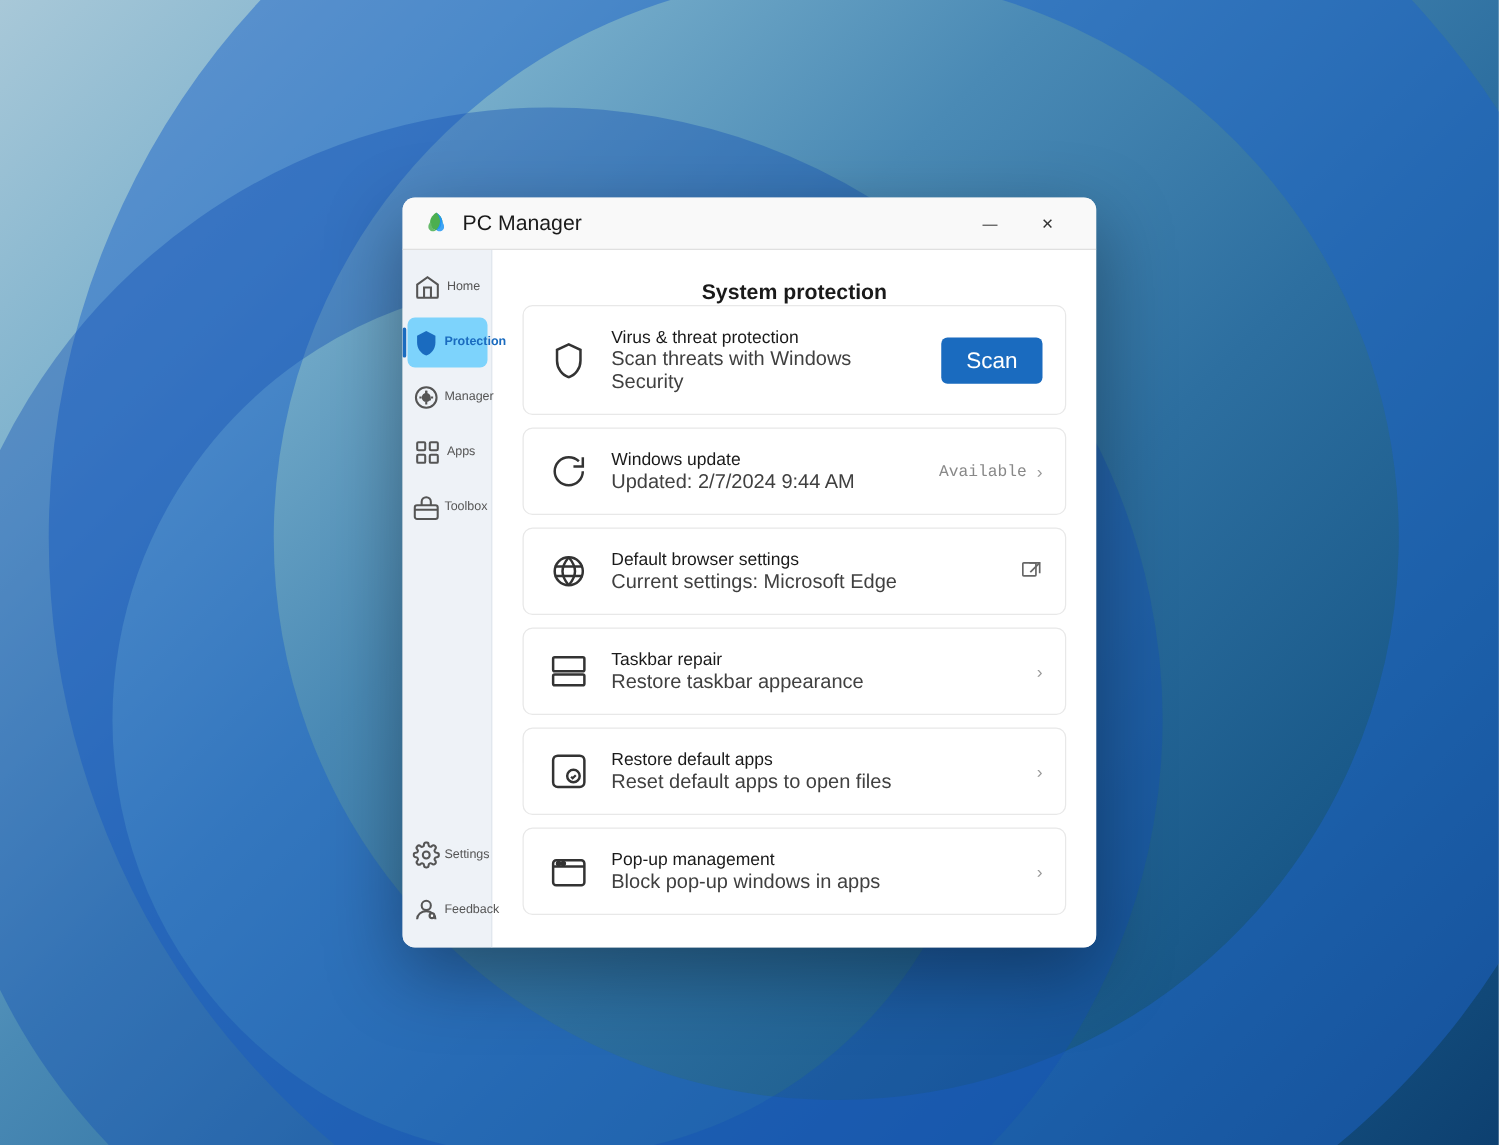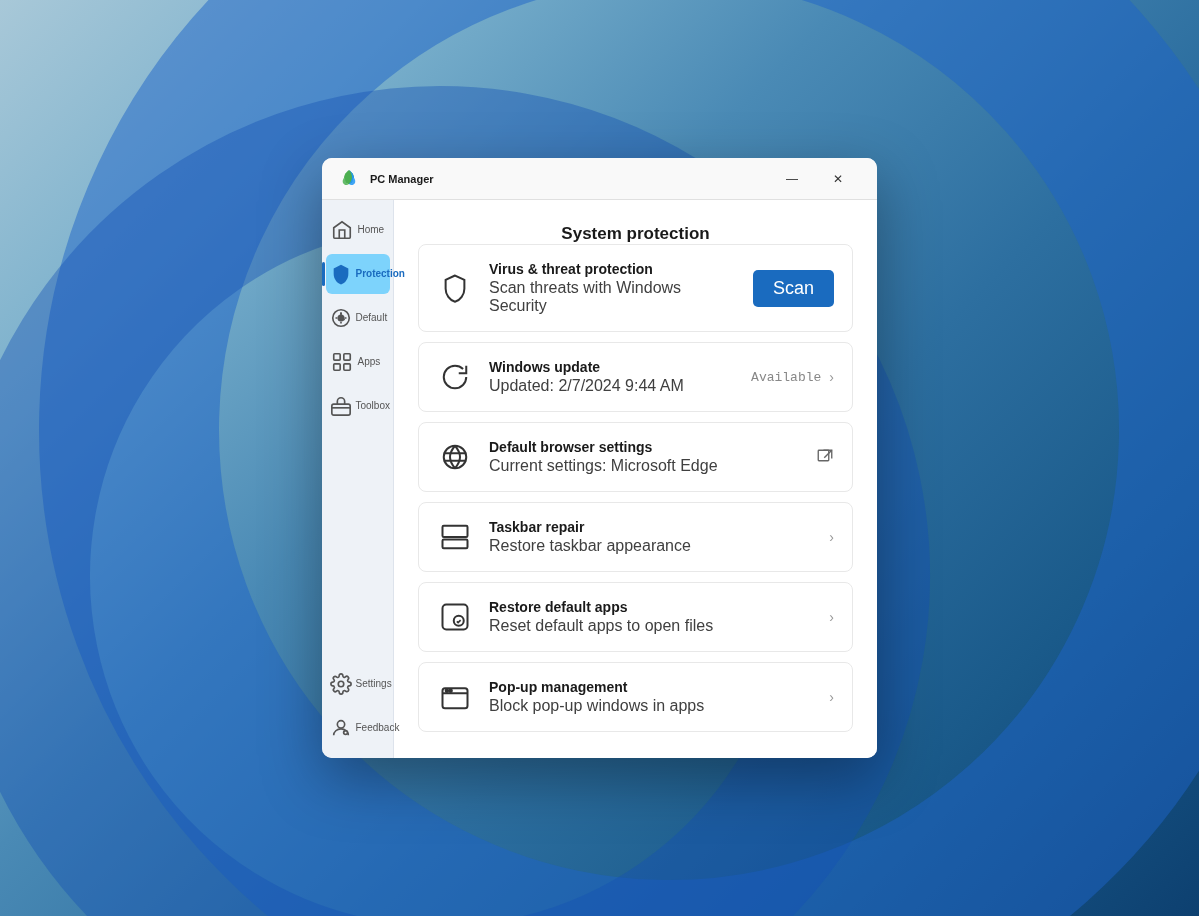--- a/index.html
+++ b/index.html
@@ -72,23 +72,23 @@
     }
 
     .title-bar-logo {
       width: 22px;
       height: 22px;
       margin-right: 10px;
       flex-shrink: 0;
     }
 
     .title-bar-title {
-      font-size: 11px;
+      font-size: 17px;
       color: #1a1a1a;
-      font-weight: 700;
+      font-weight: 400;
       flex: 1;
     }
 
     .title-bar-controls {
       display: flex;
       gap: 0;
     }
 
     .title-btn {
       width: 46px;
@@ -219,21 +219,21 @@
       color: #333;
     }
 
     .card-text {
       flex: 1;
       min-width: 0;
     }
 
     .card-title {
       font-size: 14px;
-      font-weight: 700;
+      font-weight: 400;
       color: #1a1a1a;
       margin-bottom: 2px;
     }
 
     .card-subtitle {
       font-size: 16px;
       color: #404040;
     }
 
     .card-action {
@@ -324,21 +324,21 @@
 
       <div class="sidebar-item">
         <div class="sidebar-icon">
           <svg width="22" height="22" viewBox="0 0 24 24" fill="none" stroke="currentColor" stroke-width="1.8">
             <circle cx="12" cy="12" r="9"></circle>
             <path d="M12 6v6l4 2"></path>
             <path d="M6 12h2M16 12h2M12 6v2M12 16v2"></path>
             <circle cx="12" cy="12" r="3" fill="currentColor"></circle>
           </svg>
         </div>
-        <span class="sidebar-label">Default</span>
+        <span class="sidebar-label">Manager</span>
       </div>
 
       <div class="sidebar-item">
         <div class="sidebar-icon">
           <svg width="22" height="22" viewBox="0 0 24 24" fill="none" stroke="currentColor" stroke-width="1.8">
             <rect x="3" y="3" width="7" height="7" rx="1"></rect>
             <rect x="14" y="3" width="7" height="7" rx="1"></rect>
             <rect x="3" y="14" width="7" height="7" rx="1"></rect>
             <rect x="14" y="14" width="7" height="7" rx="1"></rect>
           </svg>

